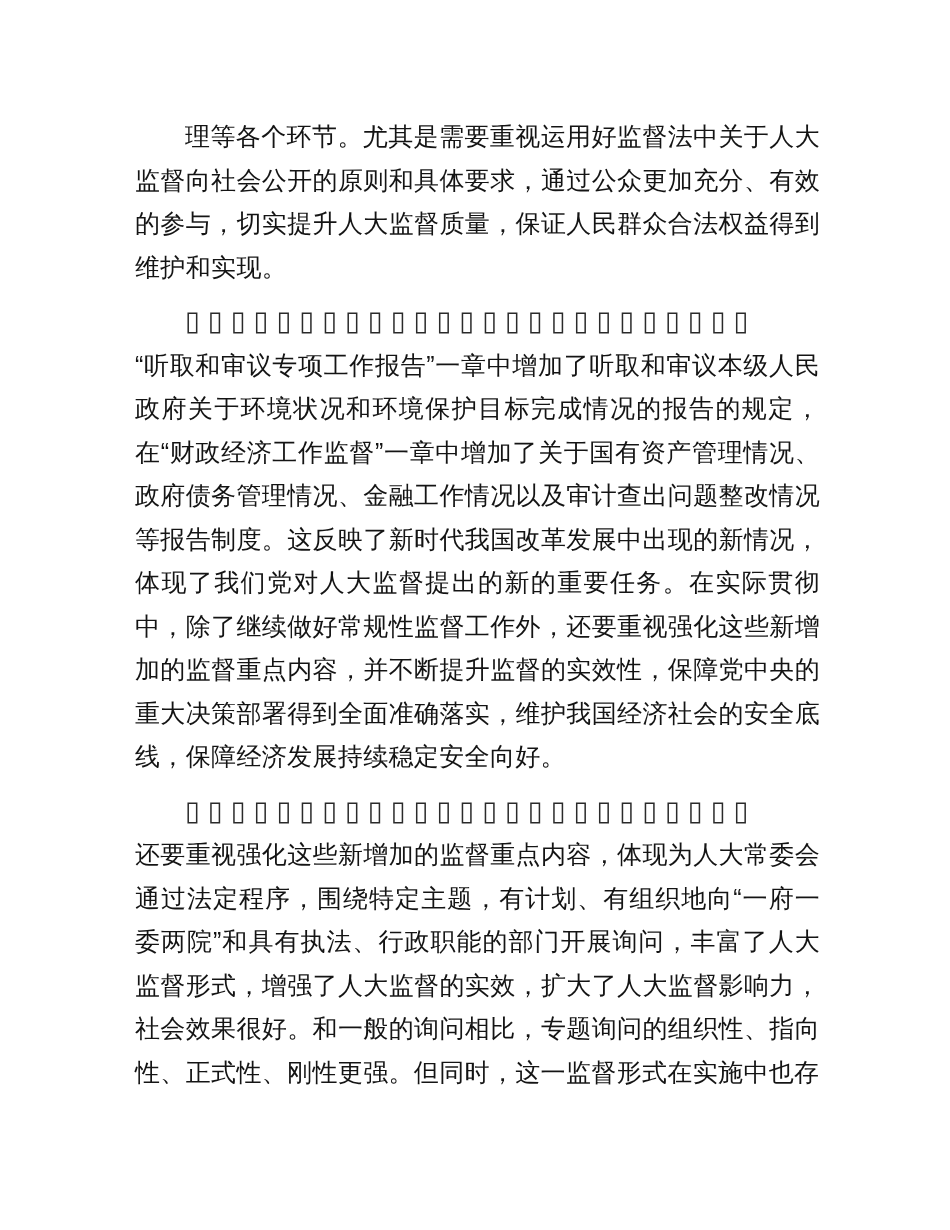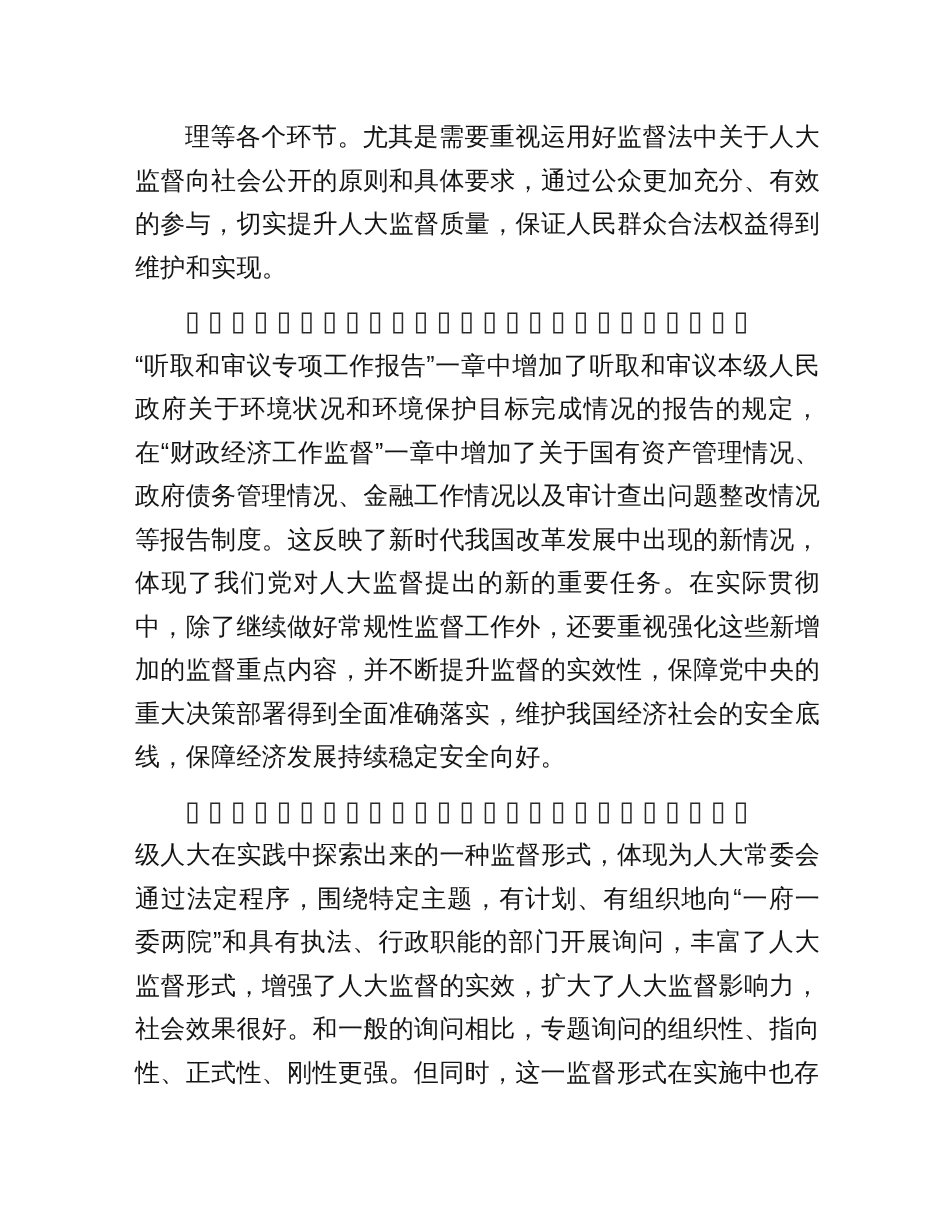--- a/index.html
+++ b/index.html
@@ -54,17 +54,17 @@
       <span class="para-text">理等各个环节。尤其是需要重视运用好监督法中关于人大监督向社会公开的原则和具体要求，通过公众更加充分、有效的参与，切实提升人大监督质量，保证人民群众合法权益得到维护和实现。</span>
     </div>
 
     <div class="para">
       <div class="tofu-line">▯▯▯▯▯▯▯▯▯▯▯▯▯▯▯▯▯▯▯▯▯▯▯▯▯</div>
       <div class="para-text">“听取和审议专项工作报告”一章中增加了听取和审议本级人民政府关于环境状况和环境保护目标完成情况的报告的规定，在“财政经济工作监督”一章中增加了关于国有资产管理情况、政府债务管理情况、金融工作情况以及审计查出问题整改情况等报告制度。这反映了新时代我国改革发展中出现的新情况，体现了我们党对人大监督提出的新的重要任务。在实际贯彻中，除了继续做好常规性监督工作外，还要重视强化这些新增加的监督重点内容，并不断提升监督的实效性，保障党中央的重大决策部署得到全面准确落实，维护我国经济社会的安全底线，保障经济发展持续稳定安全向好。</div>
     </div>
 
     <div class="para">
       <div class="tofu-line">▯▯▯▯▯▯▯▯▯▯▯▯▯▯▯▯▯▯▯▯▯▯▯▯▯</div>
-      <div class="para-text">级人大在实践中探索出来的一种监督形式，体现为人大常委会通过法定程序，围绕特定主题，有计划、有组织地向“一府一委两院”和具有执法、行政职能的部门开展询问，丰富了人大监督形式，增强了人大监督的实效，扩大了人大监督影响力，社会效果很好。和一般的询问相比，专题询问的组织性、指向性、正式性、刚性更强。但同时，这一监督形式在实施中也存</div>
+      <div class="para-text">还要重视强化这些新增加的监督重点内容，体现为人大常委会通过法定程序，围绕特定主题，有计划、有组织地向“一府一委两院”和具有执法、行政职能的部门开展询问，丰富了人大监督形式，增强了人大监督的实效，扩大了人大监督影响力，社会效果很好。和一般的询问相比，专题询问的组织性、指向性、正式性、刚性更强。但同时，这一监督形式在实施中也存</div>
     </div>
 
   </div>
 </div>
 
 </body></html>

